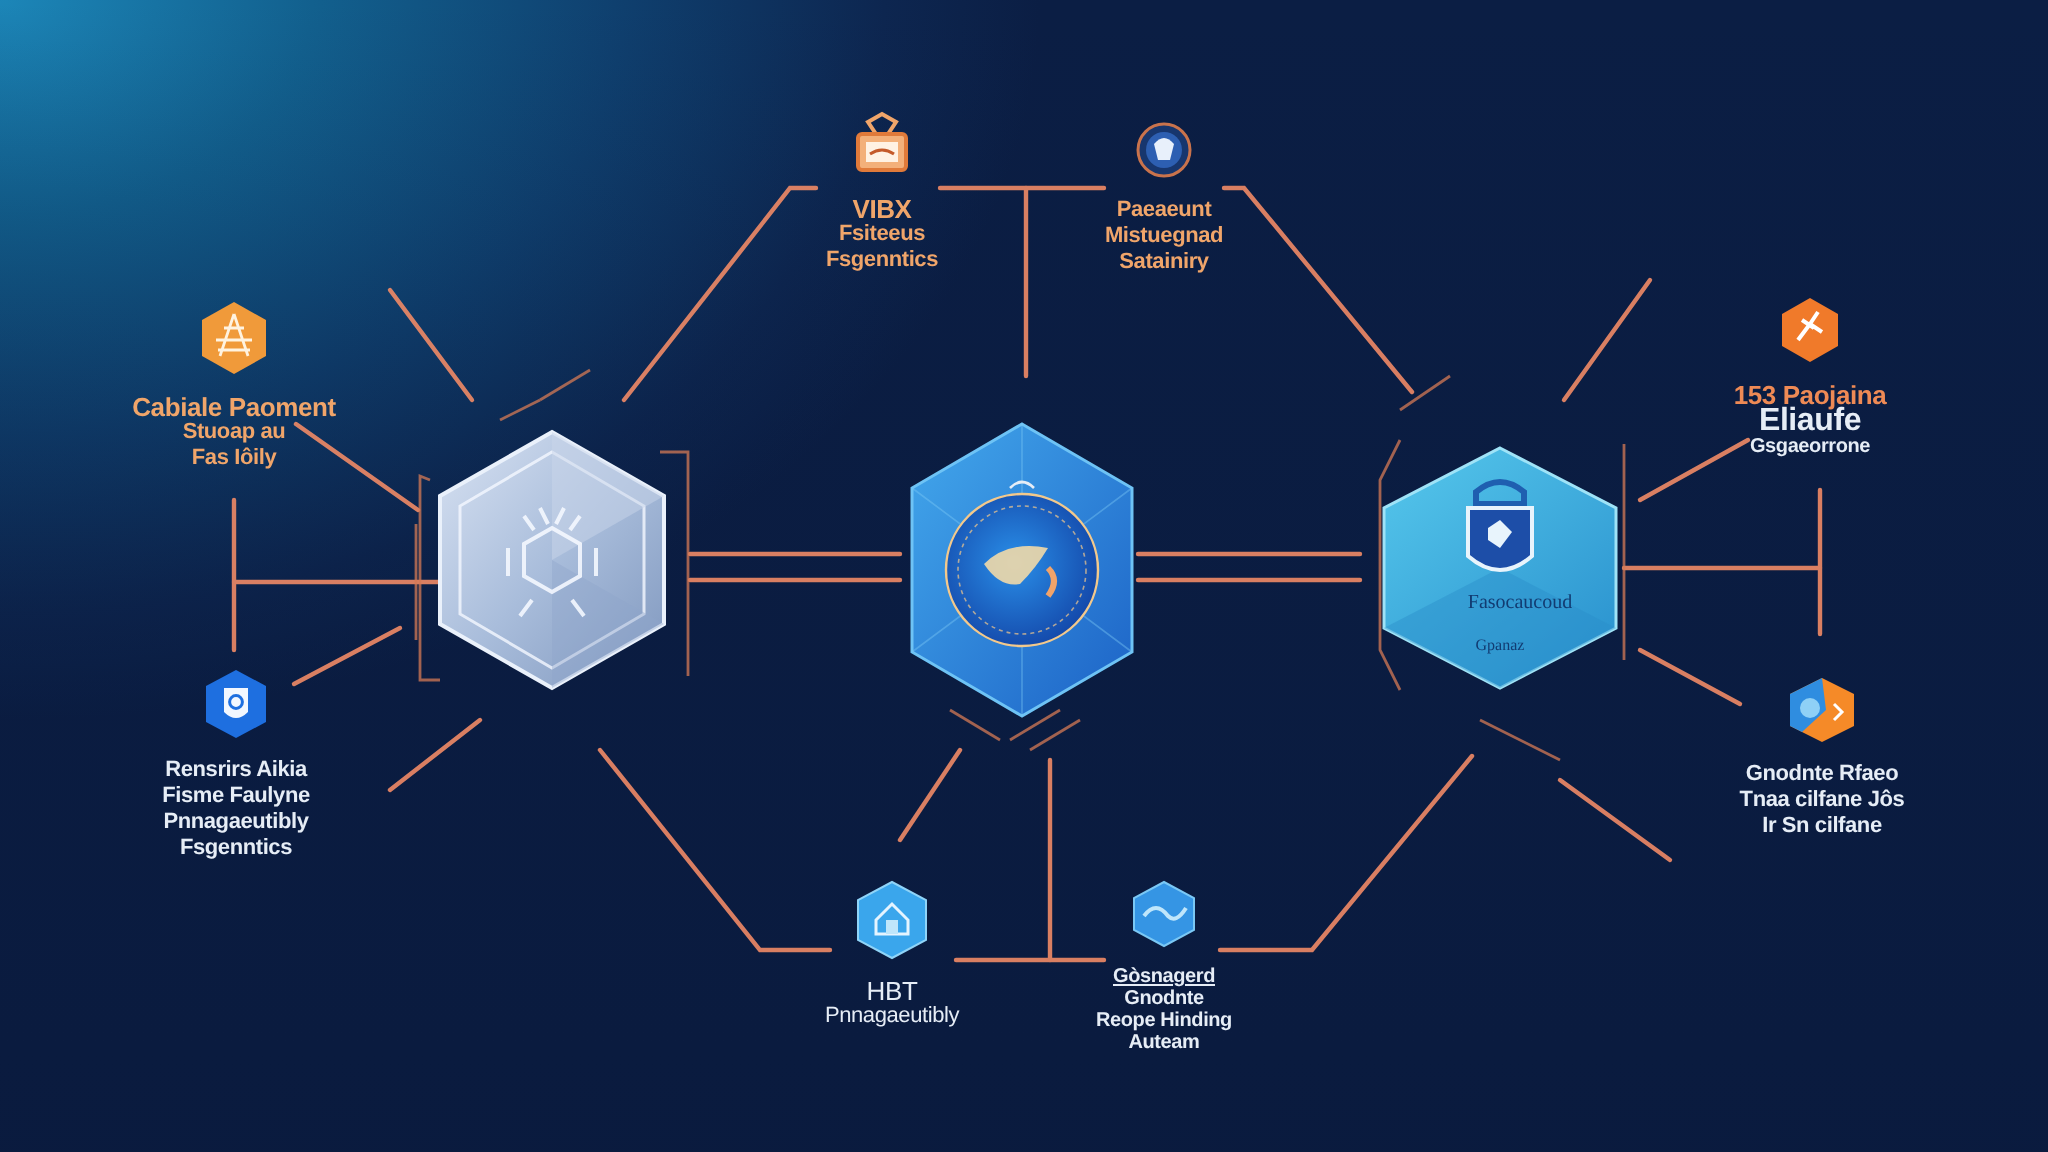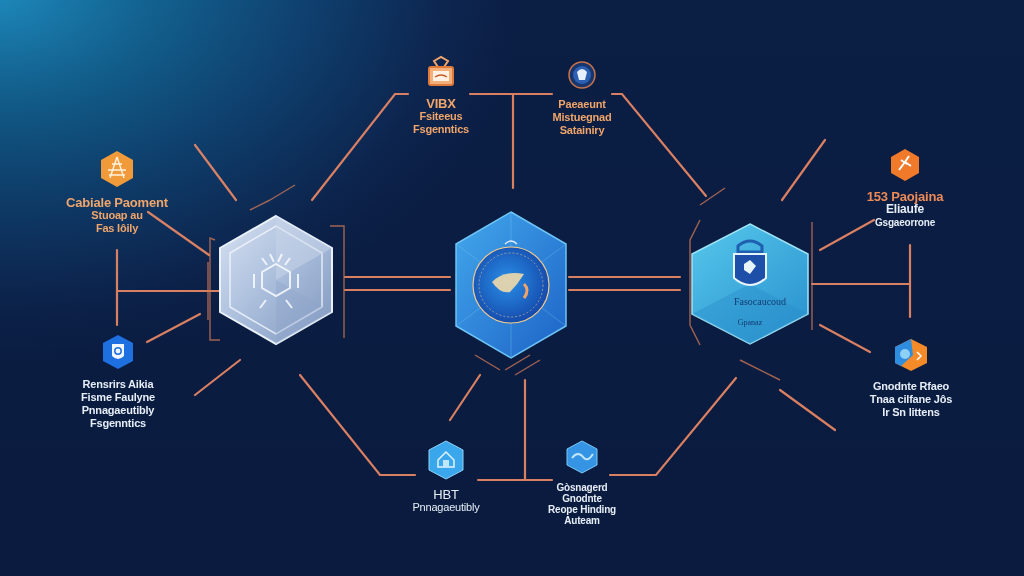--- a/index.html
+++ b/index.html
@@ -186,48 +186,48 @@
   <div class="lbl white">Pnnagaeutibly</div>
   <div class="lbl white">Fsgenntics</div>
 </div>
 
 <div class="node" style="left:850px;top:148px;width:110px;">
   <svg class="hexicon" width="32" height="34" viewBox="0 0 32 34">
     <polygon points="16,1 30,9 30,25 16,33 2,25 2,9" fill="#f07a2a"></polygon>
     <path d="M10,22 L16,14 L22,18 M16,14 L20,8 M12,12 L18,16" stroke="#fff" stroke-width="2" fill="none"></path>
   </svg>
   <div class="lbl orange2 title-l">153 Paojaina</div>
-  <div class="lbl white" style="font-size:12px;">Eliaufe</div>
+  <div class="lbl white" style="font-size:16px;">Eliaufe</div>
   <div class="lbl white" style="font-size:10px;">Gsgaeorrone</div>
 </div>
 
 <div class="node" style="left:856px;top:338px;width:110px;">
   <svg class="hexicon" width="36" height="34" viewBox="0 0 36 34">
     <polygon points="18,1 34,9 34,25 18,33 2,25 2,9" fill="#f58a28"></polygon>
     <polygon points="2,9 18,1 20,17 8,28 2,25" fill="#2f8de0"></polygon>
     <circle cx="12" cy="16" r="5" fill="#8fd0f6"></circle>
     <path d="M24,14 L28,18 L24,22" stroke="#fff" stroke-width="1.5" fill="none"></path>
   </svg>
   <div class="lbl white">Gnodnte Rfaeo</div>
   <div class="lbl white">Tnaa cilfane Jôs</div>
-  <div class="lbl white">Ir Sn littens</div>
+  <div class="lbl white">Ir Sn cilfane</div>
 </div>
 
 <div class="node" style="left:404px;top:440px;width:84px;">
   <svg class="hexicon" width="36" height="40" viewBox="0 0 36 40">
     <polygon points="18,1 35,10 35,30 18,39 1,30 1,10" fill="#3aa6ec" stroke="#8fd4f8" stroke-width="1"></polygon>
     <path d="M10,20 L18,12 L26,20 L26,27 L10,27 Z" fill="none" stroke="#e4f4ff" stroke-width="1.5"></path>
     <rect x="15" y="20" width="6" height="7" fill="#bfe6fb"></rect>
   </svg>
   <div class="lbl white title-l" style="font-weight:normal;font-size:14px;">HBT</div>
   <div class="lbl white" style="font-weight:normal;">Pnnagaeutibly</div>
 </div>
 
 <div class="node" style="left:540px;top:440px;width:84px;">
   <svg class="hexicon" width="32" height="34" viewBox="0 0 32 34">
     <polygon points="16,1 31,9 31,25 16,33 1,25 1,9" fill="#3595e4" stroke="#7ac8f5" stroke-width="1"></polygon>
     <path d="M6,18 Q12,10 18,18 Q22,22 27,14" stroke="#bfe6fb" stroke-width="2" fill="none"></path>
   </svg>
-  <div class="lbl white" style="font-size:10px;line-height:11px;">Gòsnagerd</div>
+  <div class="lbl white" style="font-size:10px;line-height:11px;text-decoration:underline;">Gòsnagerd</div>
   <div class="lbl white" style="font-size:10px;line-height:11px;">Gnodnte</div>
   <div class="lbl white" style="font-size:10px;line-height:11px;">Reope Hinding</div>
   <div class="lbl white" style="font-size:10px;line-height:11px;">Auteam</div>
 </div>
 
 </body></html>

